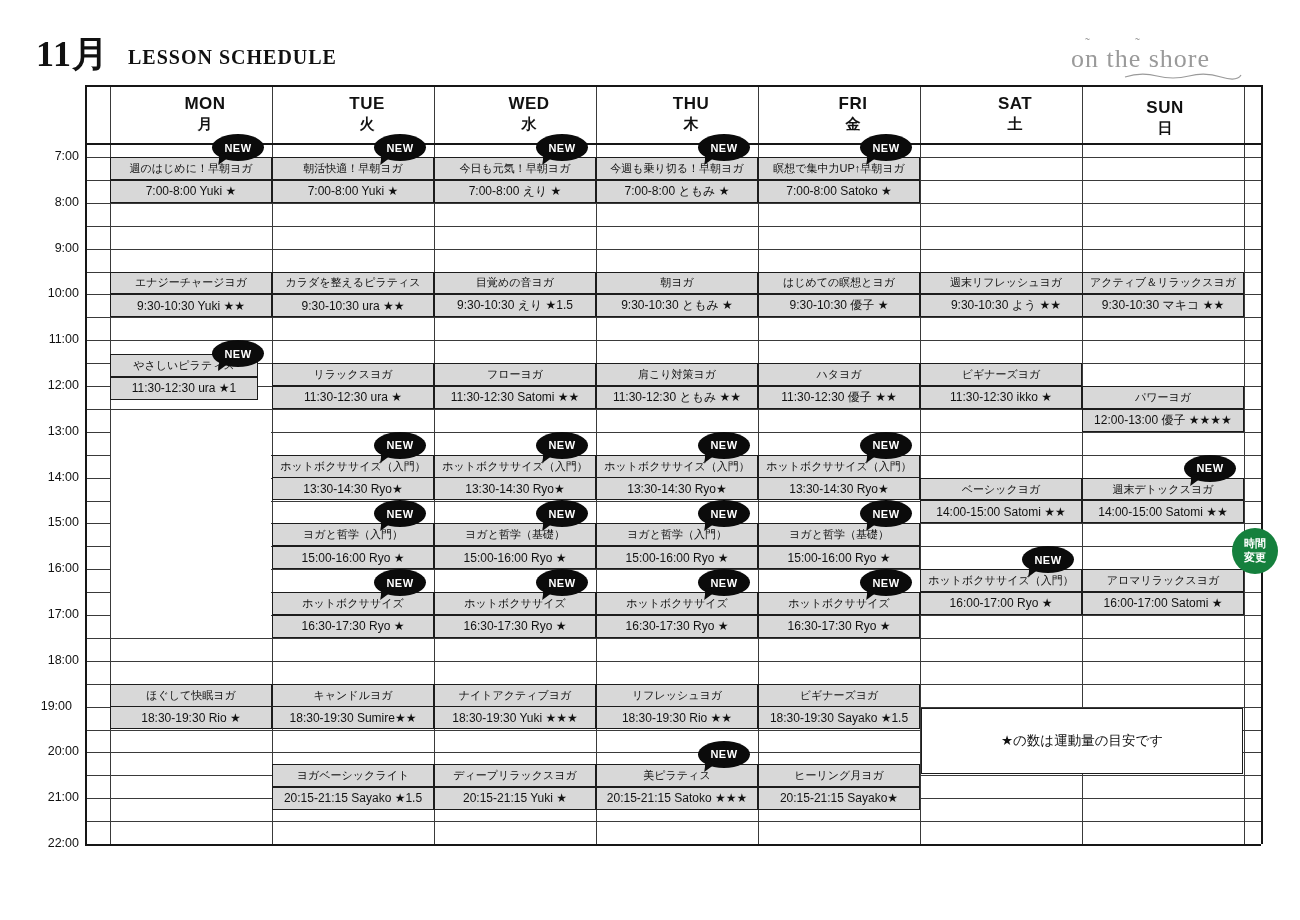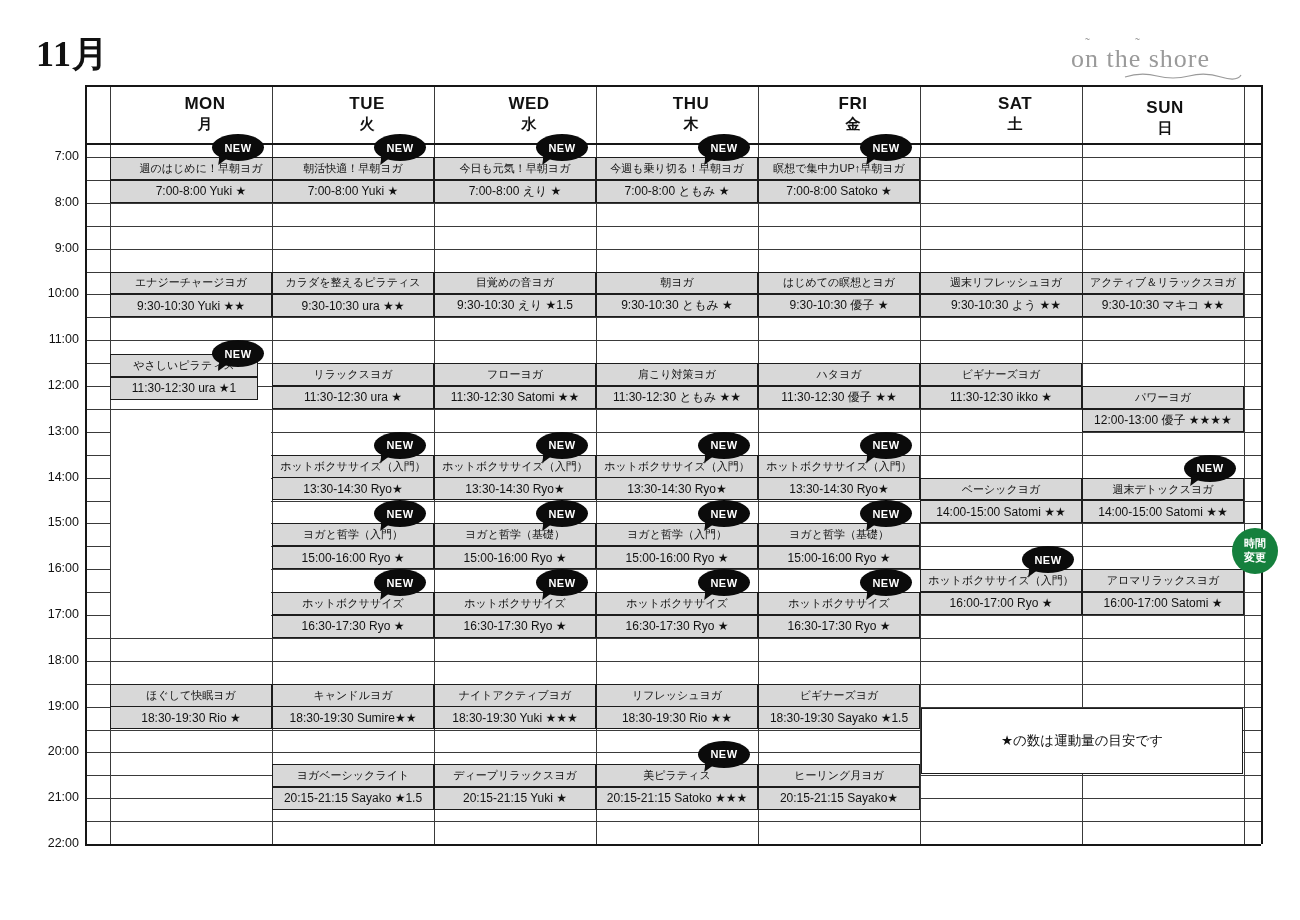--- a/index.html
+++ b/index.html
@@ -79,20 +79,21 @@
   .footer-note{
     position:absolute;left:104px;top:849px;font-size:12.5px;color:#111;
   }
 </style>
 </head>
 <body>
 
 <div id="sheet">
 
   <div class="hdr-month">11月</div>
+  <div class="hdr-title">LESSON SCHEDULE</div>
 
   <div class="logo">
     <span class="bird b1">˜</span>
     <span class="bird b2">˜</span>
     <span>on the shore</span>
     <svg width="120" height="10" viewBox="0 0 120 10">
       <path d="M2 6 Q 18 1 34 5 T 66 5 T 98 6 T 118 4" fill="none" stroke="#9a9a9a" stroke-width="1.2"></path>
     </svg>
   </div>
 
@@ -176,26 +177,26 @@
       <div class="time-label" style="left: 33px; top: 240.6px;">9:00</div>
       <div class="time-label" style="left: 33px; top: 286.4px;">10:00</div>
       <div class="time-label" style="left: 33px; top: 332.2px;">11:00</div>
       <div class="time-label" style="left: 33px; top: 378px;">12:00</div>
       <div class="time-label" style="left: 33px; top: 423.8px;">13:00</div>
       <div class="time-label" style="left: 33px; top: 469.6px;">14:00</div>
       <div class="time-label" style="left: 33px; top: 515.4px;">15:00</div>
       <div class="time-label" style="left: 33px; top: 561.2px;">16:00</div>
       <div class="time-label" style="left: 33px; top: 607px;">17:00</div>
       <div class="time-label" style="left: 33px; top: 652.8px;">18:00</div>
-      <div class="time-label" style="left: 33px; top: 698.6px;">19:00</div>
+      <div class="time-label" style="left: 26px; top: 698.6px;">19:00</div>
       <div class="time-label" style="left: 33px; top: 744.4px;">20:00</div>
       <div class="time-label" style="left: 33px; top: 790.2px;">21:00</div>
       <div class="time-label" style="left: 33px; top: 836px;">22:00</div>
       <div class="note-cell" style="left: 921px; top: 707.6px; width: 322px; height: 66.7px;">★の数は運動量の目安です</div>
-      <div class="event" style="left: 110px; top: 157px; width: 162px; height: 45.8px; padding-left: 20px;">
+      <div class="event" style="left: 110px; top: 157px; width: 162px; height: 45.8px;">
         <div class="ev-row ev-title">週のはじめに！早朝ヨガ</div>
         <div class="ev-row ev-info">7:00-8:00  Yuki ★</div>
       </div>
       <div class="badge-new" style="left: 212px; top: 134px;">NEW</div>
       <div class="event" style="left: 110px; top: 271.5px; width: 162px; height: 45.8px;">
         <div class="ev-row ev-title">エナジーチャージヨガ</div>
         <div class="ev-row ev-info">9:30-10:30  Yuki ★★</div>
       </div>
       <div class="event" style="left: 110px; top: 354px; width: 148px; height: 45.8px;">
         <div class="ev-row ev-title">やさしいピラティス</div>

